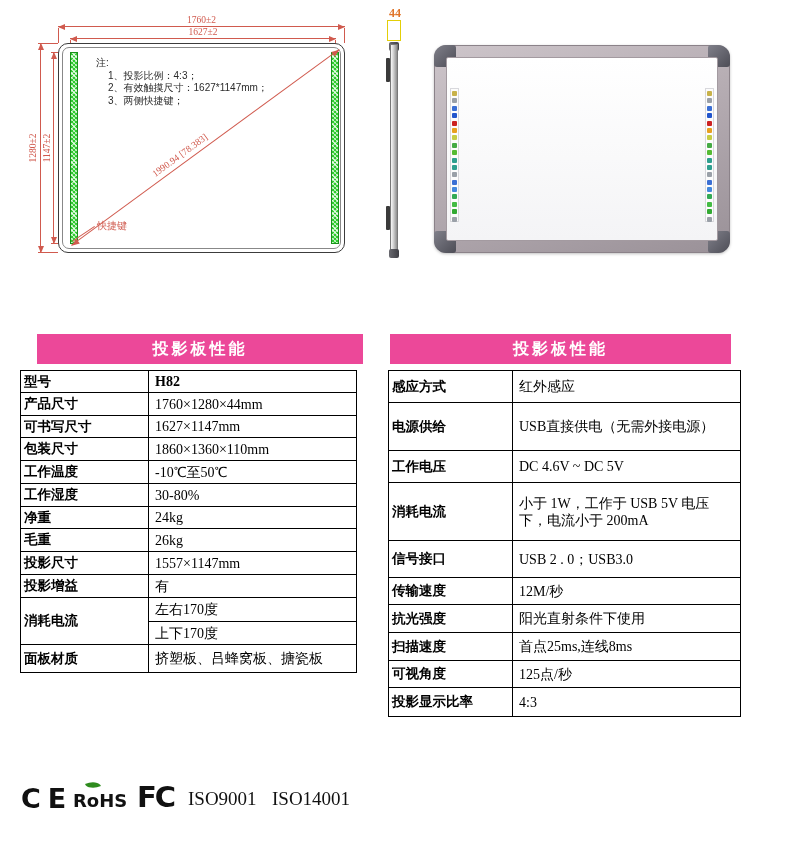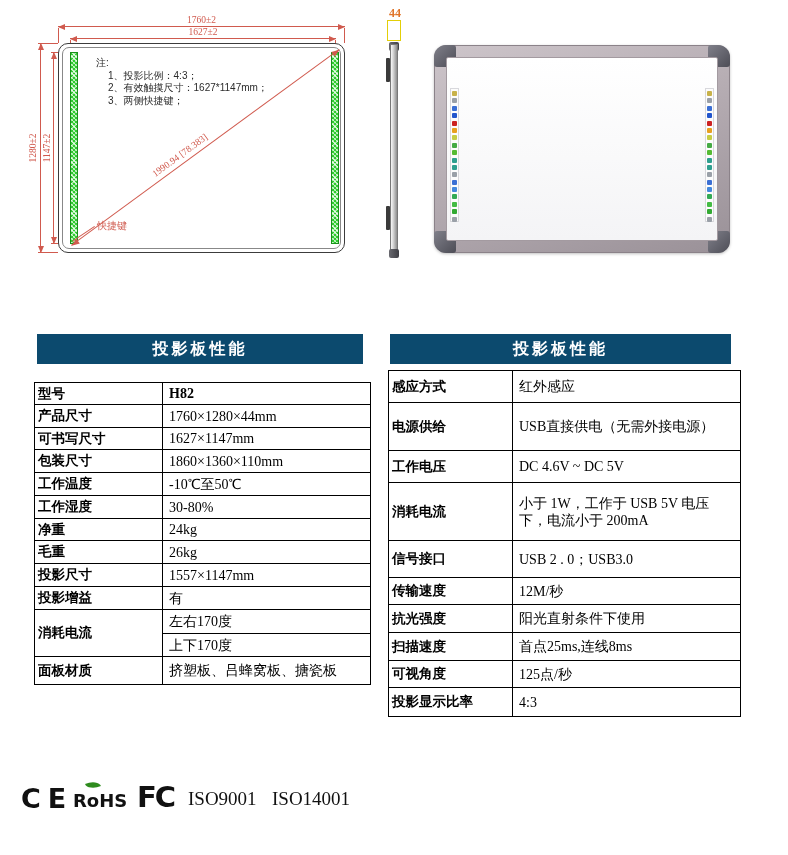--- a/index.html
+++ b/index.html
@@ -49,21 +49,21 @@
   .pcap.bl{left:-1px;bottom:-1px;border-radius:3px 10px 3px 12px;}
   .pcap.br{right:-1px;bottom:-1px;border-radius:10px 3px 12px 3px;}
   .pboard{position:absolute;left:11px;top:11px;right:11px;bottom:11px;border:1px solid #a39aa0;
           background:linear-gradient(180deg,#ffffff 0%,#f4f4f6 100%);border-radius:2px;}
   .istrip{position:absolute;top:30px;width:9px;height:134px;background:rgba(252,252,252,.95);
           border:0.5px solid #d8d8dc;display:flex;flex-direction:column;align-items:center;gap:2.4px;padding-top:2px;}
   .istrip.l{left:3px;} .istrip.r{right:3px;}
   .mini-icon{width:5px;height:5px;flex:0 0 auto;border-radius:1px;display:block;}
 
   
-  .tbl-header{position:absolute;height:30px;background:#0c4a6e;color:#fff;font-weight:bold;font-size:16px;
+  .tbl-header{position:absolute;height:30px;background:#ec4899;color:#fff;font-weight:bold;font-size:16px;
               letter-spacing:3px;display:flex;align-items:center;justify-content:center;}
   table.spec{position:absolute;border-collapse:collapse;table-layout:fixed;background:#fff;}
   table.spec td{border:1px solid #000;vertical-align:middle;overflow:hidden;}
   td.lab{font-weight:bold;font-size:13.5px;padding:0 2px 0 3px;line-height:16px;}
   td.val{font-family:"Liberation Serif",serif;font-size:14px;padding:1px 4px 1px 6px;line-height:17px;}
   td.val.b{font-weight:bold;}
 
   
   .cert{position:absolute;color:#111;}
   .ce{left:21px;top:783px;font-size:27px;font-weight:bold;letter-spacing:7px;font-family:"DejaVu Sans",sans-serif;}
@@ -176,21 +176,21 @@
           <span class="mini-icon" style="background: rgb(68, 136, 221);"></span>
           <span class="mini-icon" style="background: rgb(51, 170, 85);"></span>
           <span class="mini-icon" style="background: rgb(68, 187, 68);"></span>
           <span class="mini-icon" style="background: rgb(51, 170, 51);"></span>
           <span class="mini-icon" style="background: rgb(154, 160, 168);"></span>
         </div>
     </div>
   </div>
 
   <div class="tbl-header" style="left:37px;top:334px;width:326px;">投影板性能</div>
-  <table class="spec" style="left:34px;top:370px;width:336px;margin-top:12px;">
+  <table class="spec" style="left:20px;top:370px;width:336px;">
     <colgroup>
         <col style="width:128px">
         <col style="width:208px">
       </colgroup>
     <tbody>
         <tr style="height:22px">
           <td class="lab">型号</td>
           <td class="val b">H82</td>
         </tr>
     <tr style="height:23px">

